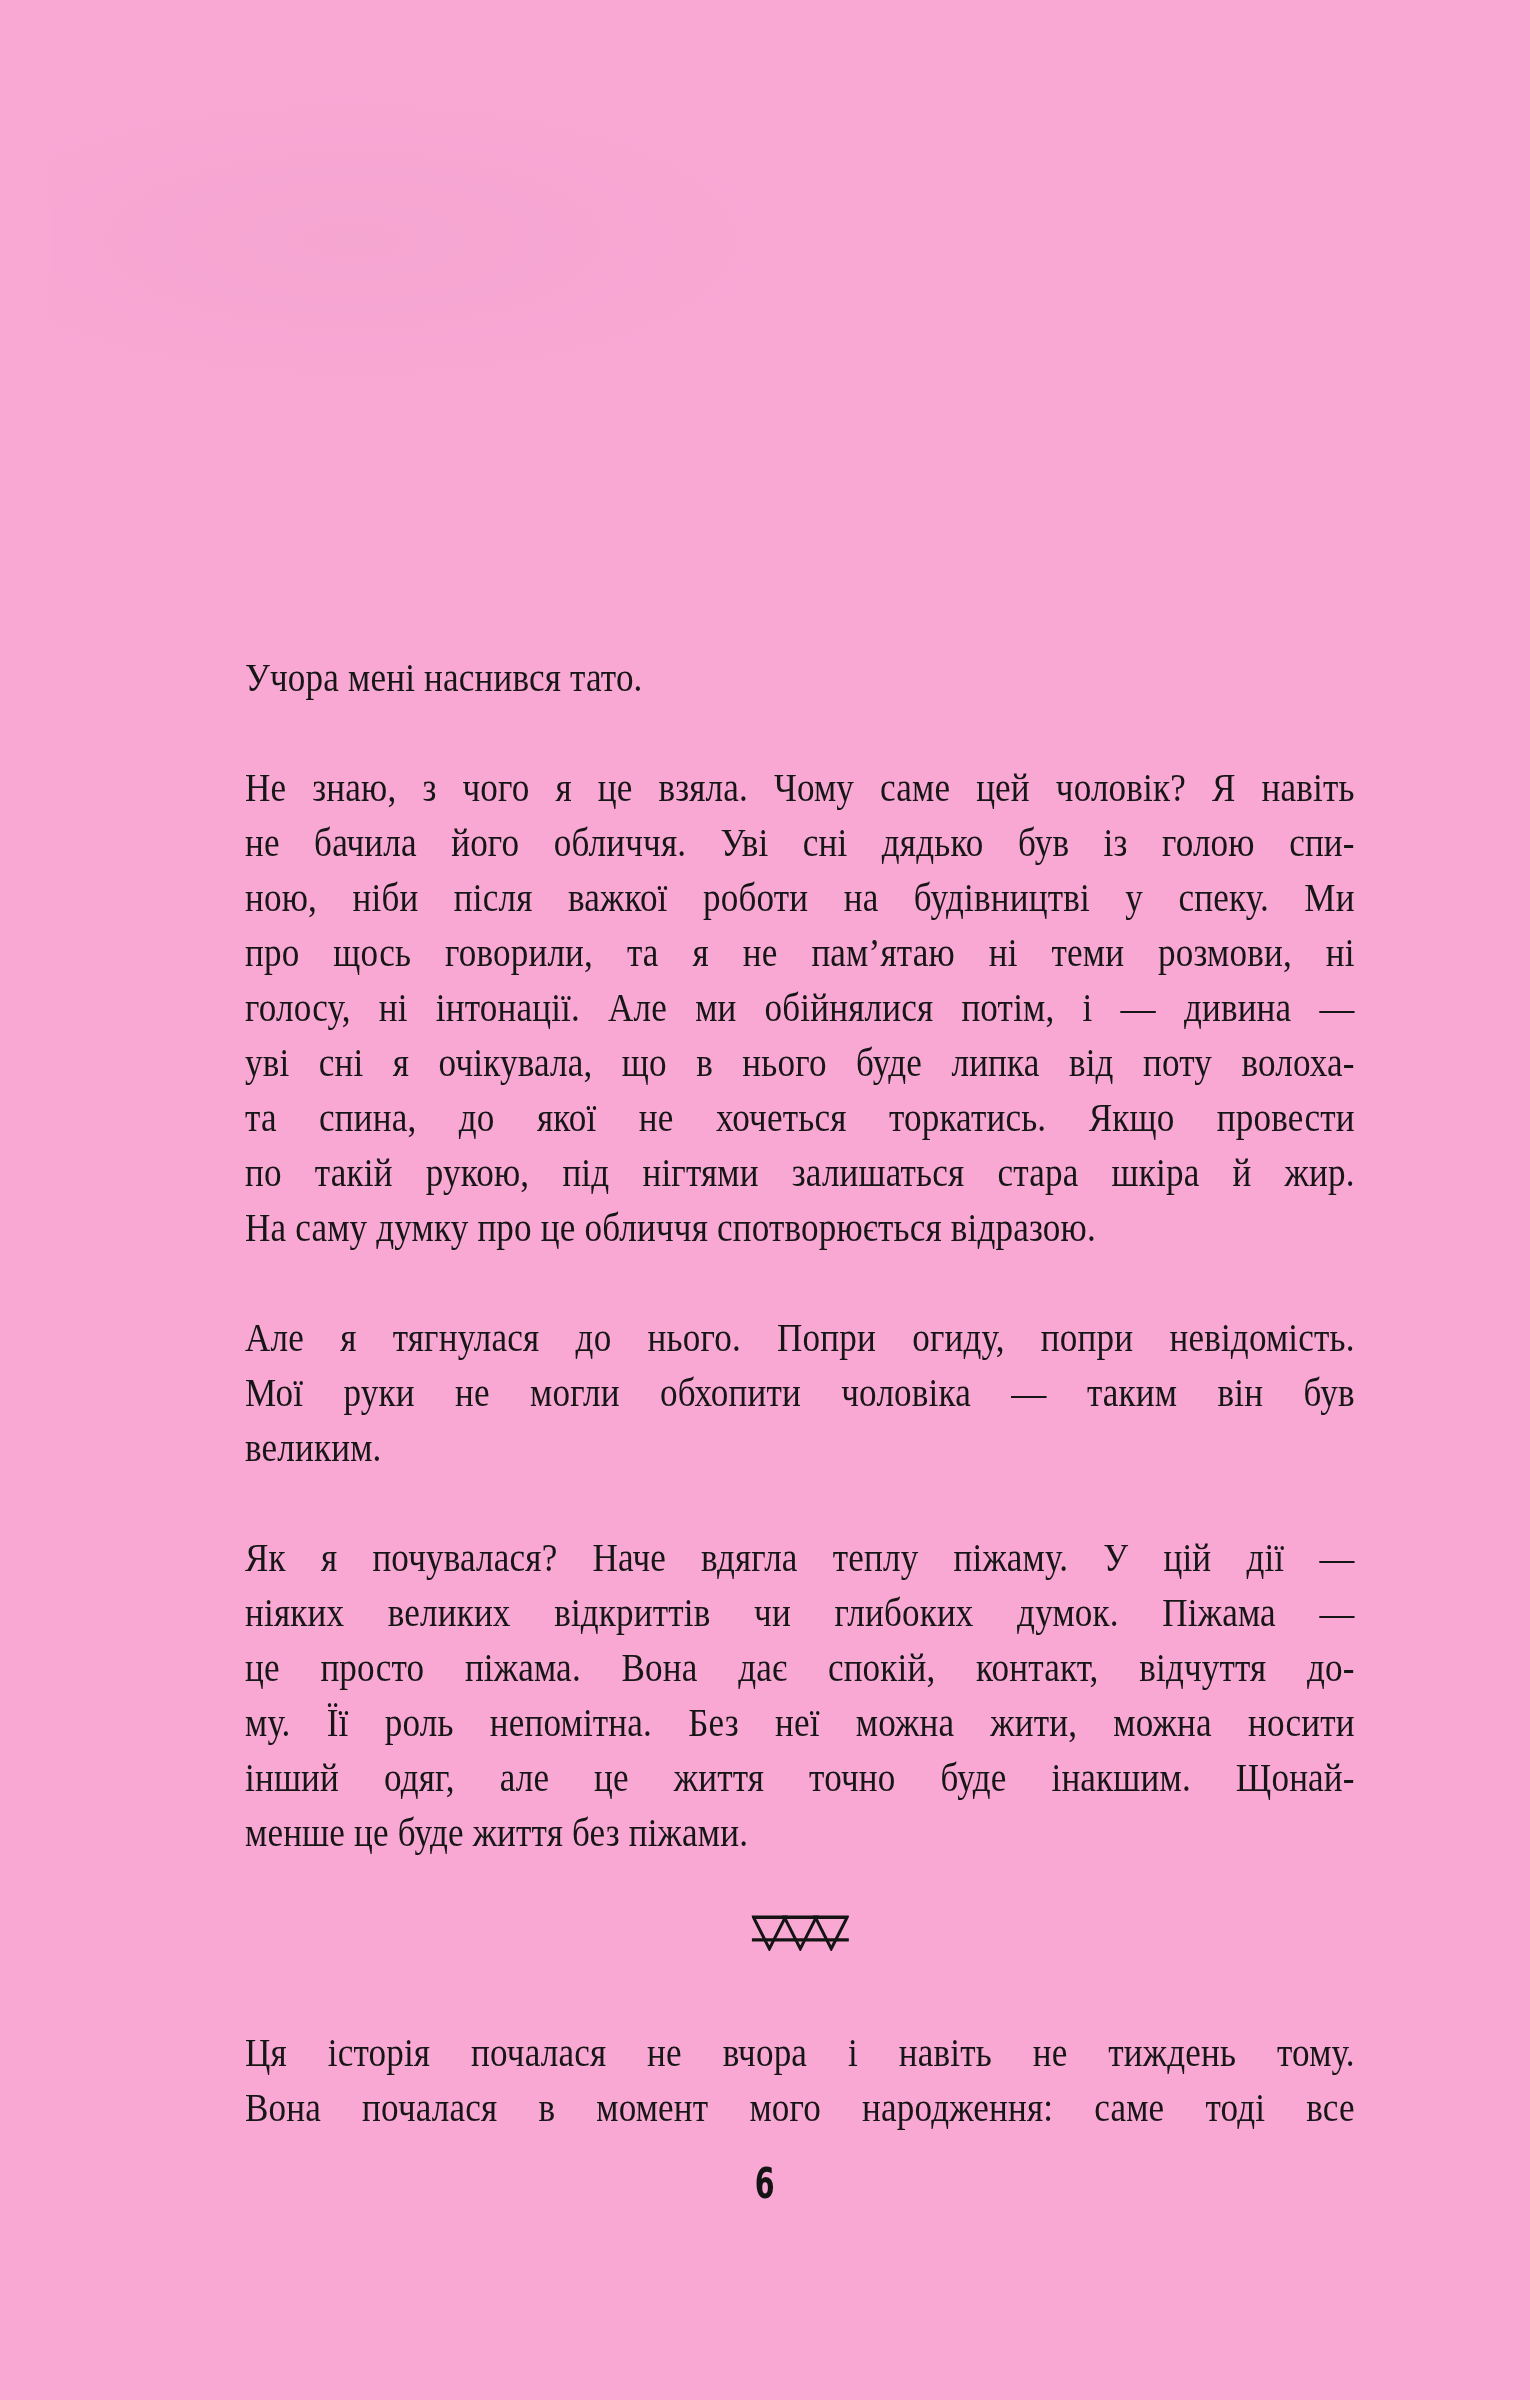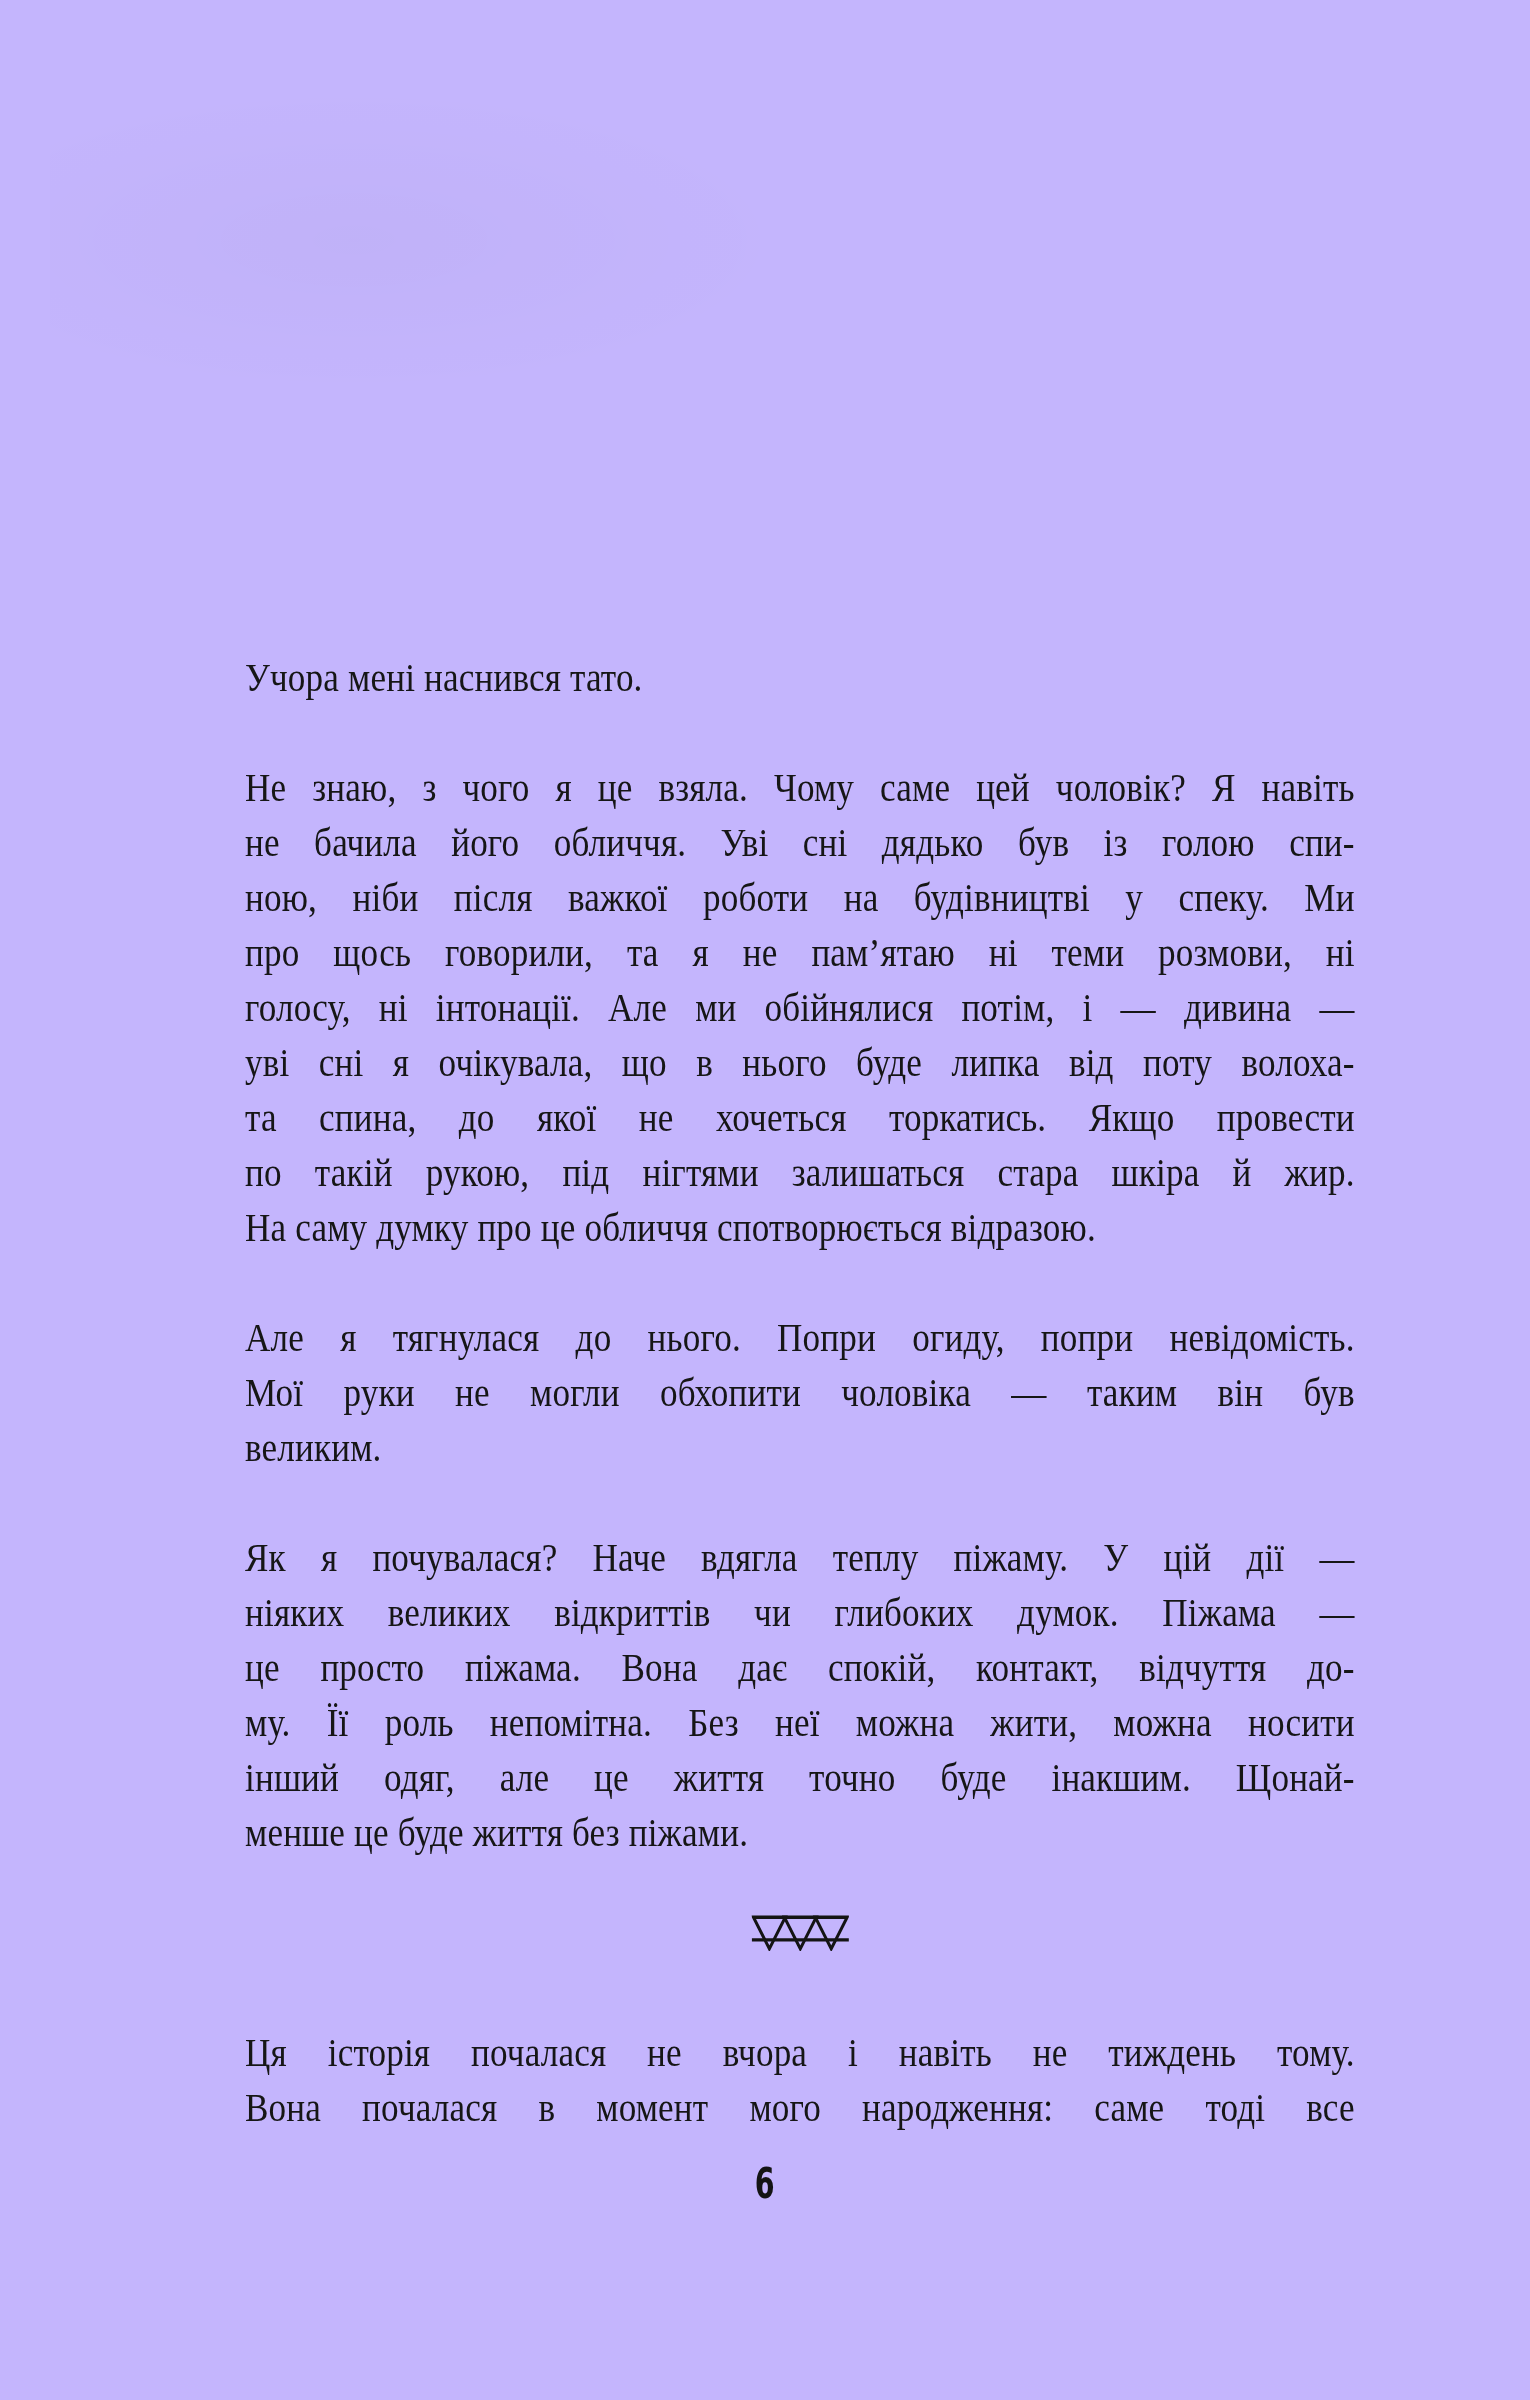--- a/index.html
+++ b/index.html
@@ -4,21 +4,21 @@
 <style>
   html, body {
     margin: 0;
     padding: 0;
     background: #ffffff;
   }
   .page {
     position: relative;
     width: 1530px;
     height: 2400px;
-    background: #c4b5fd;
+    background: #f9a8d4;
     overflow: hidden;
     font-family: "Liberation Serif", "DejaVu Serif", serif;
     color: #161616;
   }
   
   .scan-shading {
     position: absolute;
     left: 50px;
     top: 80px;
     width: 760px;

